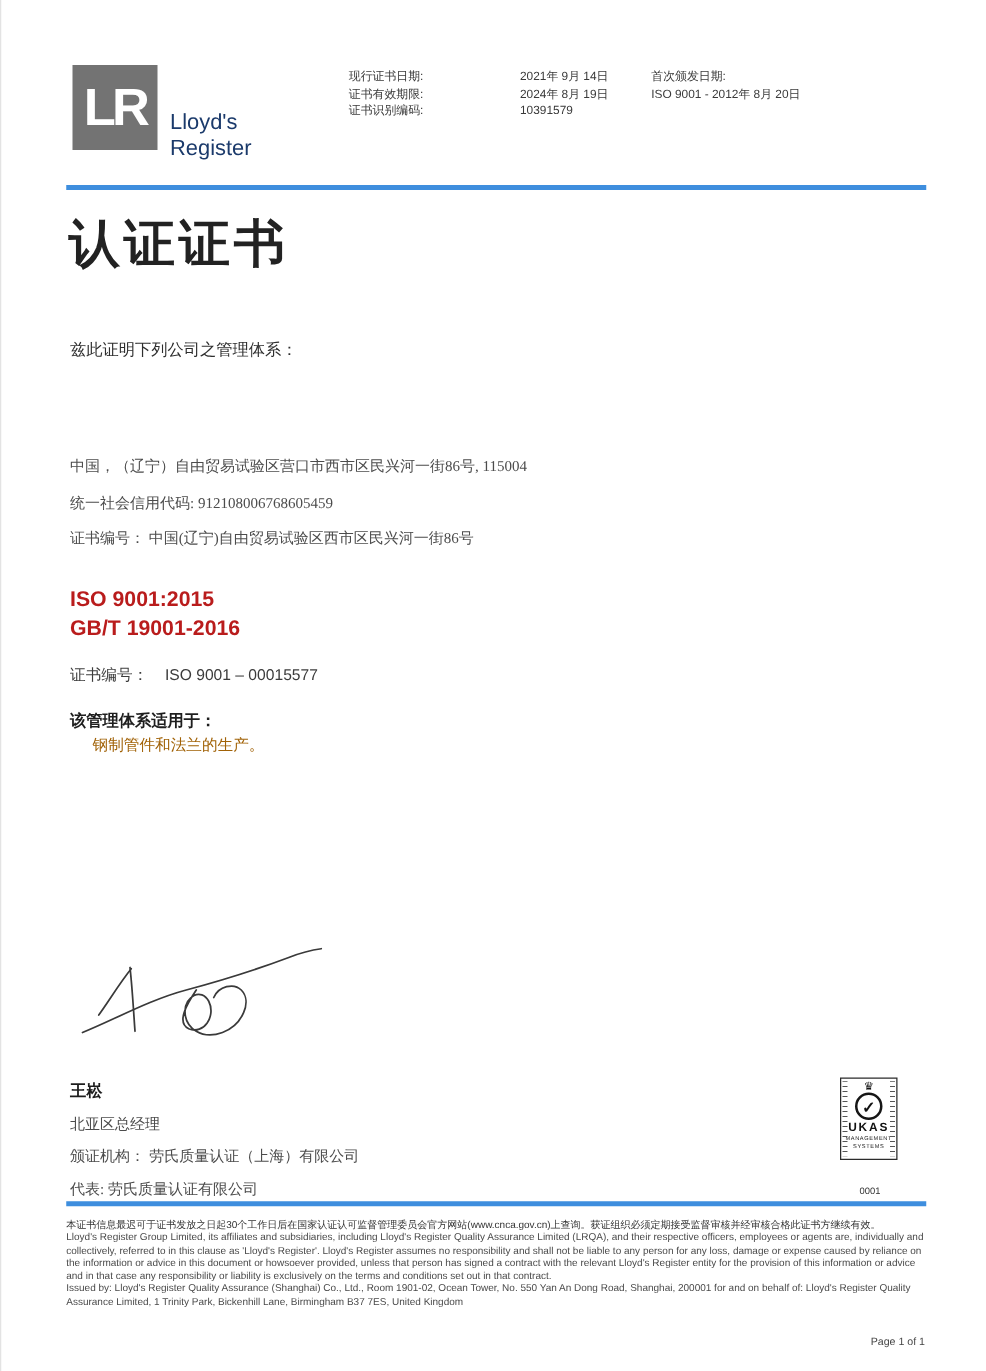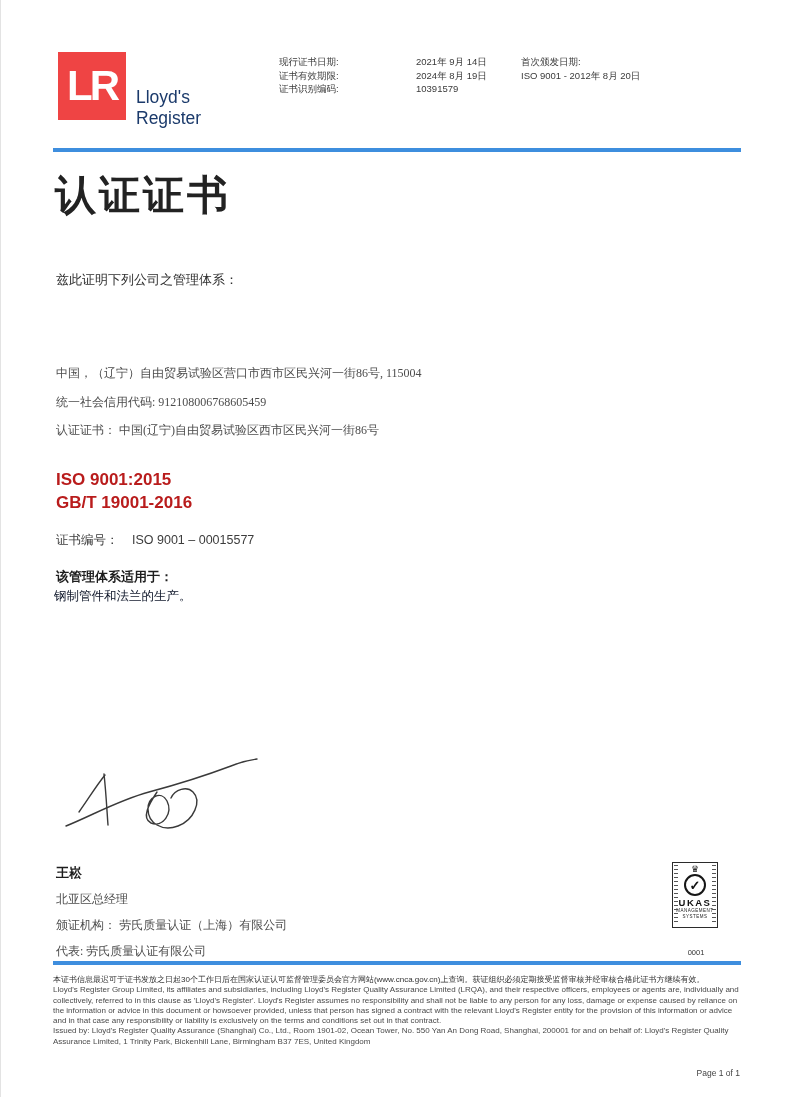--- a/index.html
+++ b/index.html
@@ -3,21 +3,21 @@
 <meta charset="utf-8">
 <style>
   html,body{margin:0;padding:0;background:#fff;}
   .page{
     position:relative;width:789px;height:1097px;background:#ffffff;
     font-family:"Liberation Sans",sans-serif;color:#333;overflow:hidden;
     border-left:1px solid #e3e3e3;box-sizing:border-box;
   }
   
   .lr-mark{
-    position:absolute;left:57px;top:52px;width:68px;height:68px;background:#ef4444;
+    position:absolute;left:57px;top:52px;width:68px;height:68px;background:#737373;
     display:flex;align-items:center;justify-content:center;
   }
   .lr-mark span{
     color:#fff;font-weight:bold;font-size:42px;letter-spacing:-3px;
     font-family:"Liberation Sans",sans-serif;line-height:1;
   }
   .lr-name{
     position:absolute;left:135px;top:87px;color:#1b3a6b;font-size:17.5px;line-height:21px;
     font-family:"Liberation Sans",sans-serif;
   }
@@ -42,21 +42,21 @@
   .a1{top:365px;}
   .a2{top:394px;}
   .a3{top:422px;}
   .a4{top:449px;}
   .std{position:absolute;left:55px;font-size:17px;font-weight:bold;color:#b91c1c;font-family:"Liberation Sans",sans-serif;}
   .s1{top:470px;}
   .s2{top:493px;}
   .certno{position:absolute;left:55px;top:532px;font-size:12.5px;color:#3c3c3c;}
   .certno .lbl{font-family:Liberation Mono, monospace;margin-right:10px;}
   .scope-head{position:absolute;left:55px;top:568px;font-size:13px;font-weight:bold;color:#1e1e1e;}
-  .scope-text{position:absolute;left:53px;top:588px;font-size:12.5px;color:#0f172a;font-family:"Liberation Serif",serif;}
+  .scope-text{position:absolute;left:73px;top:588px;font-size:12.5px;color:#a16207;font-family:"Liberation Serif",serif;}
   
   .sig{position:absolute;left:60px;top:752px;}
   .sig path{fill:none;stroke:#3a3a3a;stroke-width:1.4;stroke-linecap:round;}
   .signer-name{position:absolute;left:55px;top:864px;font-size:13px;font-weight:bold;color:#1d1d1d;}
   .signer-title{position:absolute;left:55px;top:891px;font-size:12px;color:#4c4c4c;font-family:"Liberation Serif",serif;}
   .issuer-line{position:absolute;left:55px;top:917px;font-size:12px;color:#4c4c4c;font-family:Liberation Sans, sans-serif;}
   .behalf-line{position:absolute;left:55px;top:943px;font-size:12px;color:#4c4c4c;font-family:"Liberation Serif",serif;}
   
   .ukas{position:absolute;left:671px;top:862px;width:48px;text-align:center;}
   .ukas-box{
@@ -112,21 +112,21 @@
     <div>ISO 9001 - 2012年 8月 20日</div>
   </div>
 
   <div class="rule top"></div>
 
   <div class="doc-title">认证证书</div>
 
   <div class="certify-line">兹此证明下列公司之管理体系：</div>
   <div class="addr-line a1">中国，（辽宁）自由贸易试验区营口市西市区民兴河一街86号, 115004</div>
   <div class="addr-line a2">统一社会信用代码: 912108006768605459</div>
-  <div class="addr-line a3">认证证书： 中国(辽宁)自由贸易试验区西市区民兴河一街86号</div>
+  <div class="addr-line a3">证书编号： 中国(辽宁)自由贸易试验区西市区民兴河一街86号</div>
 
   <div class="std s1">ISO 9001:2015</div>
   <div class="std s2">GB/T 19001-2016</div>
 
   <div class="certno">
     <span class="lbl">证书编号：</span>
     <span>ISO 9001 – 00015577</span>
   </div>
 
   <div class="scope-head">该管理体系适用于：</div>

